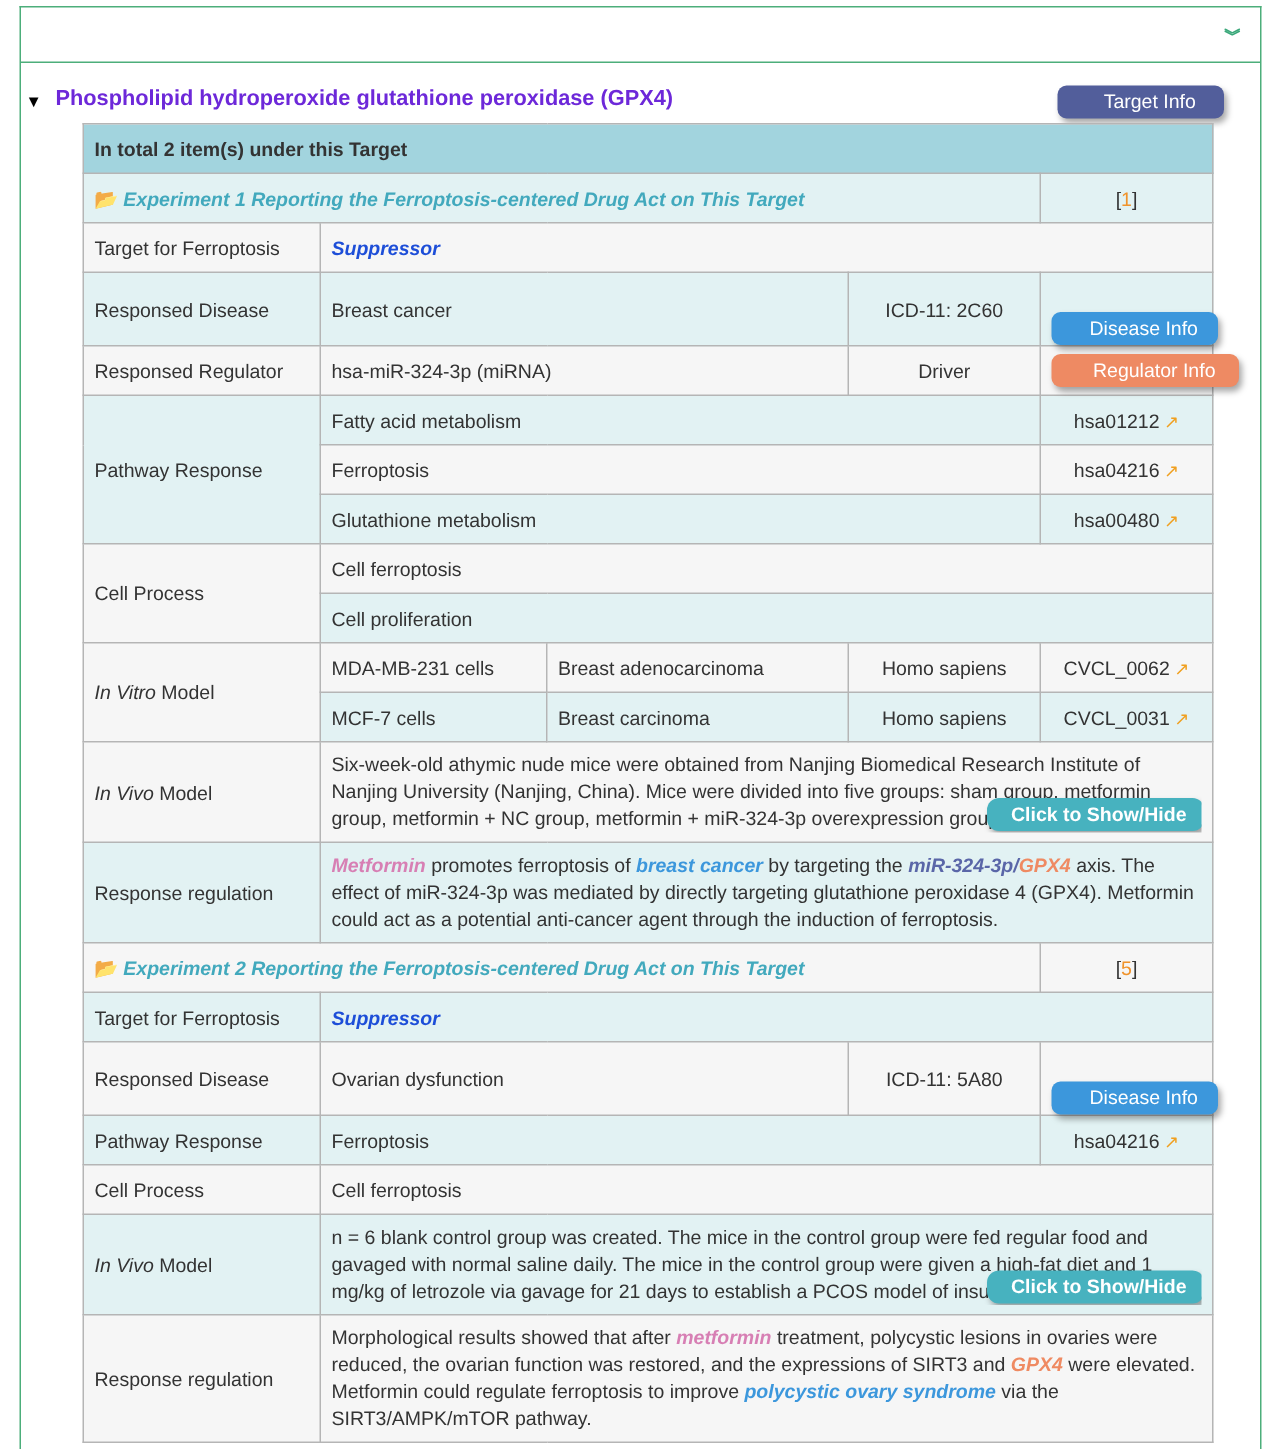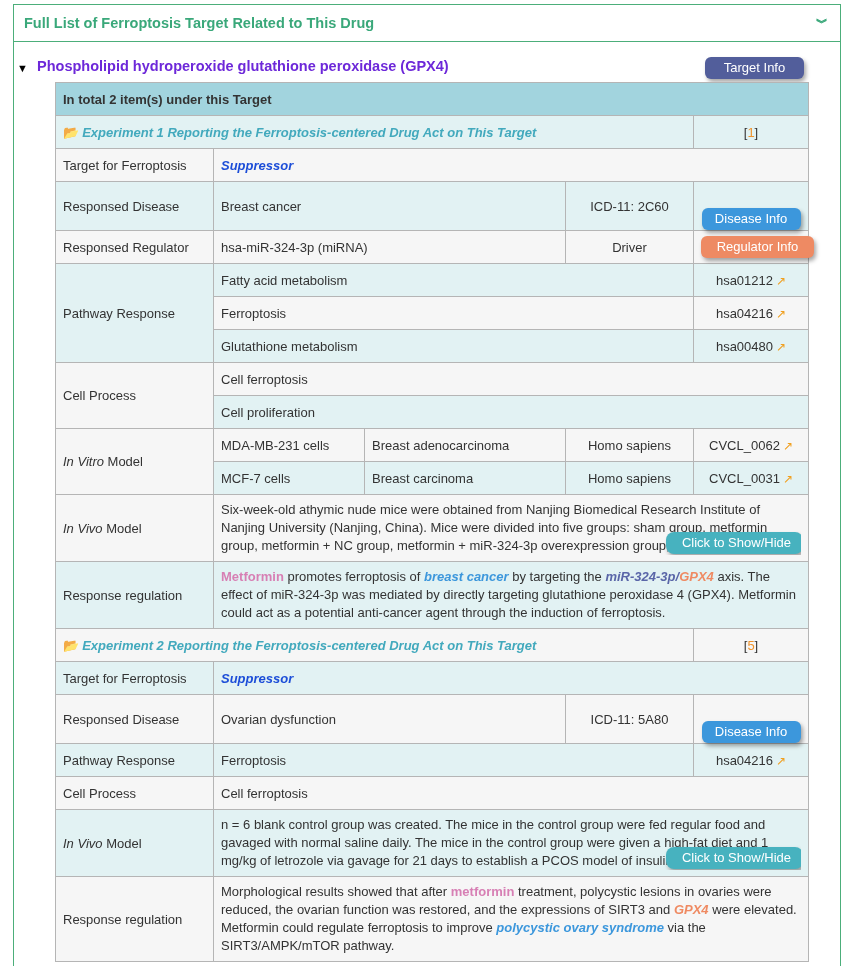--- a/index.html
+++ b/index.html
@@ -4,50 +4,49 @@
 <style>
   html, body { margin:0; padding:0; background:#ffffff; }
   body { width:856px; height:966px; overflow:hidden; font-family:"Liberation Sans", sans-serif; font-size:13px; color:#333; position:relative; }
   .panel { position:absolute; left:13px; top:4px; width:826px; height:980px; border:1px solid #4cae7a; border-bottom:none; background:#fff; }
   .panel-head { height:36px; border-bottom:1px solid #4cae7a; position:relative; }
   .panel-title { position:absolute; left:10px; top:10px; font-size:14.5px; font-weight:bold; color:#3aa87a; }
   .panel-chev { position:absolute; right:12px; top:10px; font-size:12px; color:#3aa87a; font-weight:bold; cursor:pointer; }
   .target-row { position:absolute; left:17px; top:56px; width:790px; height:28px; }
   .tri { position:absolute; left:0; top:6px; font-size:11px; color:#000; }
   .target-name { position:absolute; left:20px; top:2px; font-size:14.5px; font-weight:bold; color:#6d28d9; }
-  .btn { display:inline-block; border-radius:6px; color:#fff; font-size:13px; text-align:center; box-shadow:2px 3px 4px rgba(0,0,0,0.35); cursor:pointer; }
+  .btn { display:inline-block; border-radius:6px; color:#fff; font-size:13px; text-align:center; box-shadow:2px 3px 4px rgba(0,0,0,0.35); cursor:pointer;padding-left:12px; }
   .btn-target { position:absolute; left:688px; top:1px; width:99px; height:22px; line-height:22px; background:#525e9b; }
   table.main { position:absolute; left:55px; top:82px; width:753px; border-collapse:collapse; table-layout:fixed; }
   table.main td { border:1px solid #b5b5b5; padding:0 7px; height:32px; vertical-align:middle; font-size:13px; color:#333; }
   tr.alt td, td.alt { background:#e2f2f3; }
   tr.white td, td.white { background:#f6f6f6; }
   tr.total td { background:#a2d4de; font-weight:bold; height:32px; color:#333; }
   .exp-title { color:#42a9bd; font-style:italic; font-weight:bold; }
   .ref { text-align:center; }
   .ref .num { color:#f0932b; }
   .suppressor { color:#1d4ed8; font-style:italic; font-weight:bold; }
   .center { text-align:center; }
   .btn-disease { width:99px; height:22px; line-height:22px; background:#3c97dc;margin-top:26px; }
   .btn-reg { width:113px; height:22px; line-height:22px; background:#ee8a63; }
   .ext { color:#f0a020; font-size:12px; margin-left:3px; }
   .para { line-height:18px; padding-top:6px !important; padding-bottom:6px !important; }
   .clip { position:relative; height:54px; overflow:hidden; }
-  .toggle { position:absolute; right:-2px; bottom:1px; background:#47b2bf; color:#fff; font-weight:normal; font-size:13px; border-radius:8px; padding:2px 12px 2px 16px; box-shadow:2px 3px 4px rgba(0,0,0,0.35); cursor:pointer; }
-  .drug { color:#d77fb4; font-weight:bold; }
+  .toggle { position:absolute; right:-2px; bottom:1px; background:#47b2bf; color:#fff; font-weight:bold; font-size:13px; border-radius:8px; padding:2px 12px 2px 16px; box-shadow:2px 3px 4px rgba(0,0,0,0.35); cursor:pointer; }
+  .drug { color:#d77fb4; font-style:italic; font-weight:bold; }
   .disease { color:#3c97dc; font-style:italic; font-weight:bold; }
   .mirna { color:#5a66a8; font-style:italic; font-weight:bold; }
   .gene { color:#ef8a62; font-style:italic;font-weight:bold; }
   .folder { color:#42a9bd; margin-right:3px; }
 </style>
 </head>
 <body>
 
 <div class="panel">
   <div class="panel-head">
-    <span class="panel-title">Full List of Ferroptosis Target Related to This Drug</span>
     <span class="panel-chev">︾</span>
   </div>
 </div>
 
 <div class="target-row">
   <span class="tri">▼</span>
   <span class="target-name">Phospholipid hydroperoxide glutathione peroxidase (GPX4)</span>
   <span class="btn btn-target">Target Info</span>
 </div>
 

